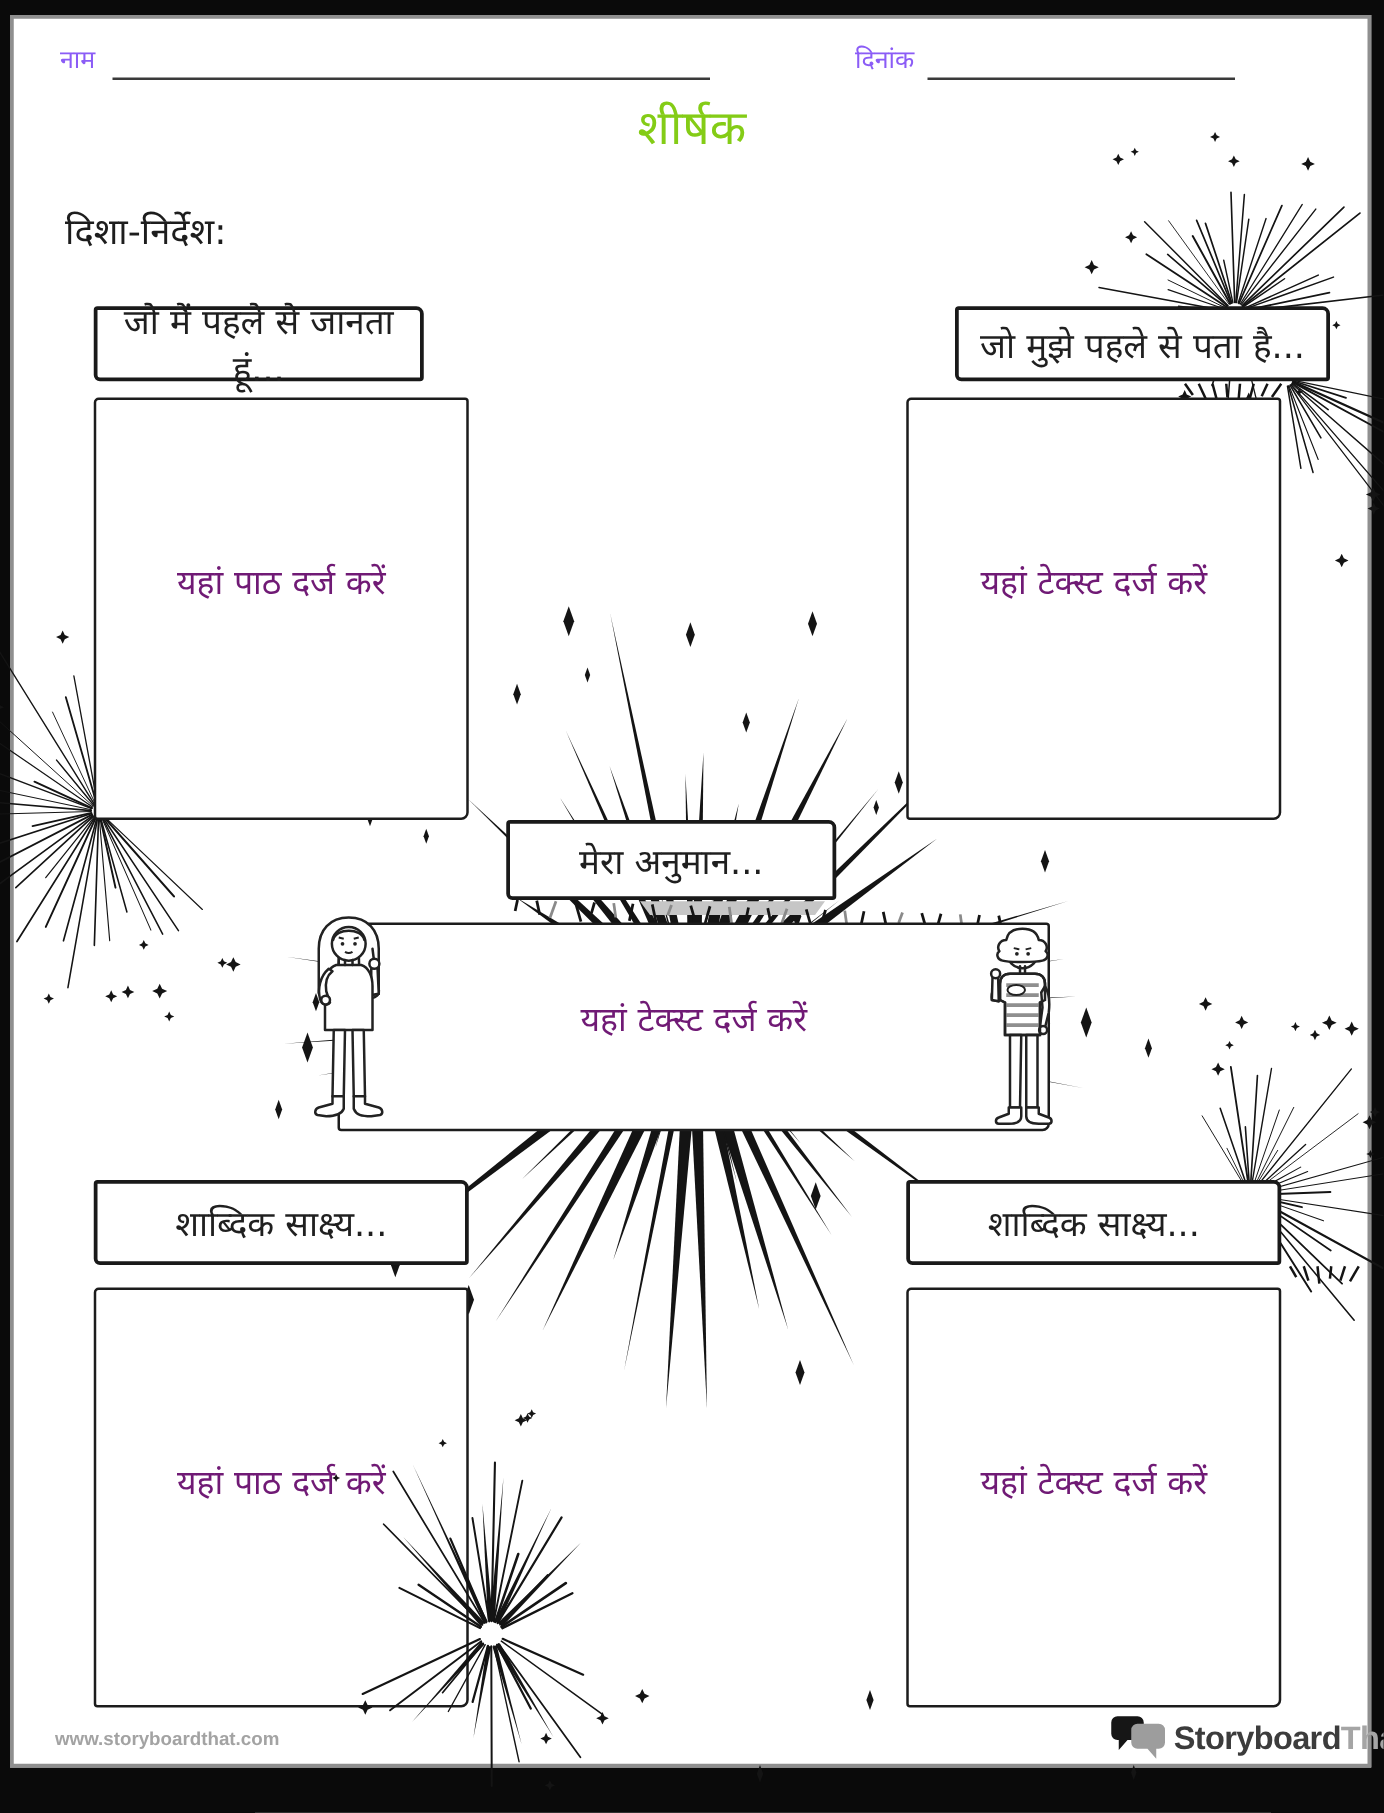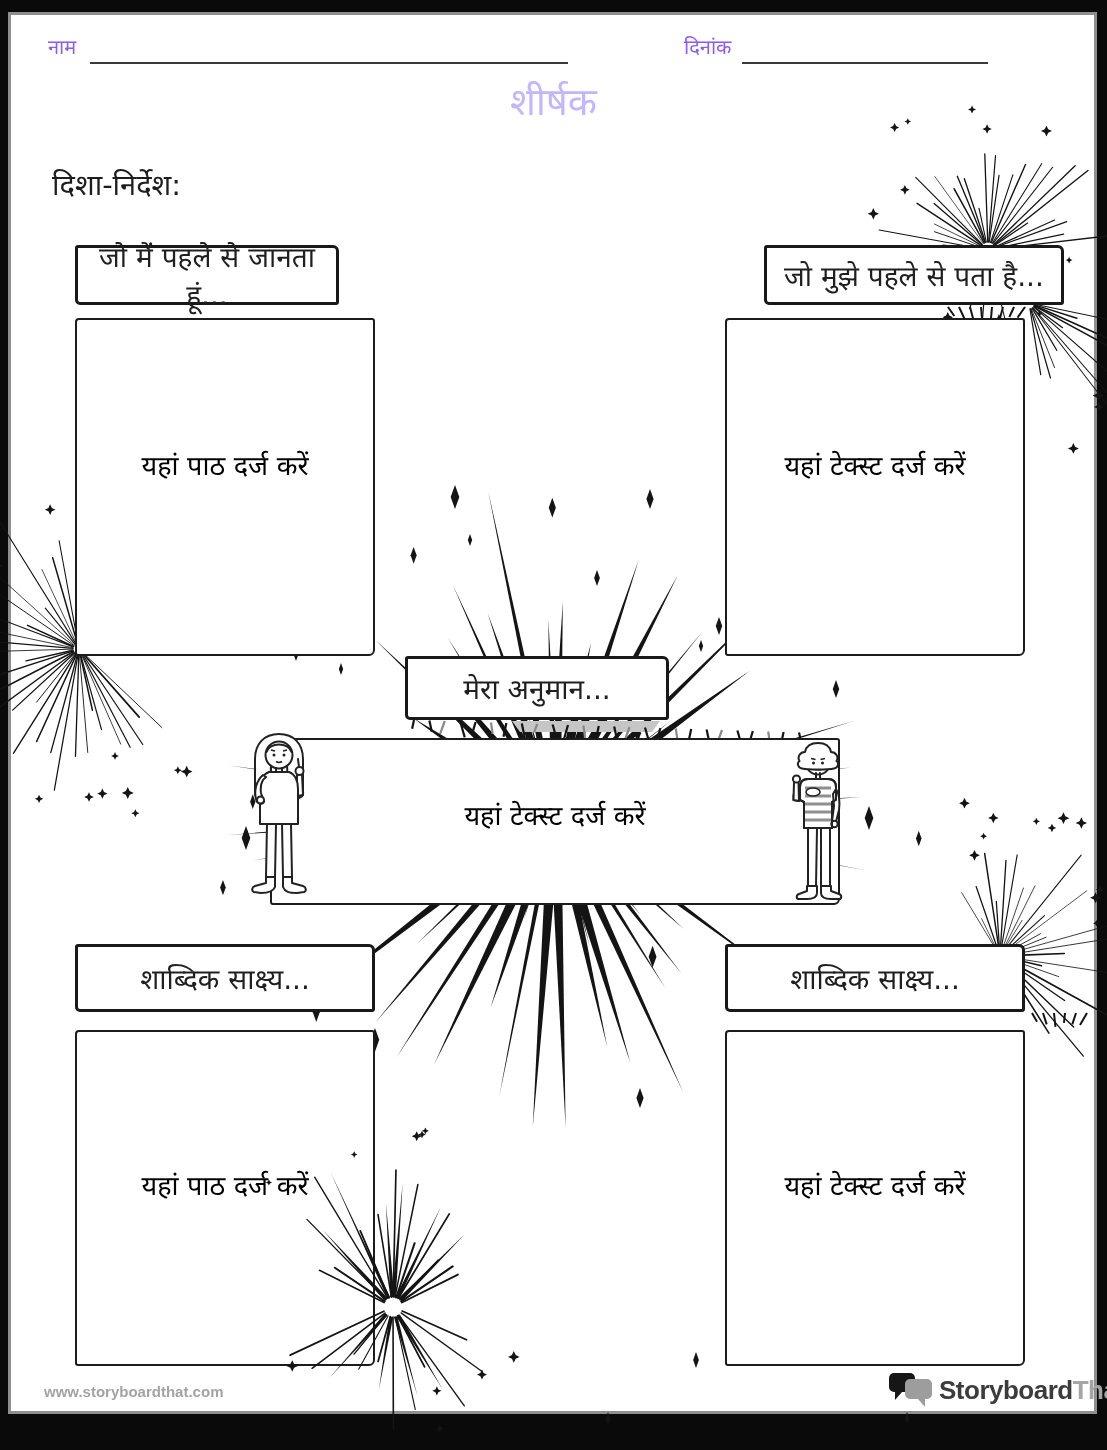--- a/index.html
+++ b/index.html
@@ -5,27 +5,27 @@
   html,body{margin:0;padding:0;background:#000;}
   .frame{position:relative;width:1107px;height:1450px;background:#0a0a0a;overflow:hidden;
          font-family:"DejaVu Sans","Liberation Serif",serif;}
   .page{position:absolute;left:8px;top:12px;width:1089px;height:1402px;background:#ffffff;
         border:3px solid #8f8f8f;box-sizing:border-box;z-index:0;}
   svg.deco{position:absolute;left:0;top:0;pointer-events:none;}
   #deco-under{z-index:1;}
   #deco-over{z-index:3;}
   .field-label{position:absolute;font-size:20px;color:#8b5cf6;z-index:2;}
   .field-line{position:absolute;border-bottom:2px solid #3a3a3a;z-index:2;}
-  .title{position:absolute;left:0;width:1107px;text-align:center;top:74px;font-size:38px;color:#c4b5fd;z-index:2;}
+  .title{position:absolute;left:0;width:1107px;text-align:center;top:74px;font-size:38px;color:#84cc16;z-index:2;}
   .directions{position:absolute;left:52px;top:164px;font-size:29px;color:#1d1d1d;z-index:2;text-align:center;}
   .hdr-box{position:absolute;background:#fff;border:3px solid #191919;border-radius:3px 6px 3px 5px;
            display:flex;align-items:center;justify-content:center;font-size:28px;color:#1f1f1f;
            z-index:2;box-sizing:border-box;text-align:center;}
   .content-box{position:absolute;background:#fff;border:2.5px solid #1c1c1c;border-radius:4px 3px 6px 3px;
-           display:flex;justify-content:center;color:#000000;font-size:27px;z-index:2;box-sizing:border-box;}
+           display:flex;justify-content:center;color:#701a75;font-size:27px;z-index:2;box-sizing:border-box;}
   .kid{position:absolute;z-index:3;}
   .footer-url{position:absolute;left:44px;top:1383px;font-family:"Liberation Sans",sans-serif;
            font-weight:bold;font-size:15px;color:#a3a3a3;z-index:2;}
   .logo{position:absolute;top:1370px;left:888px;display:flex;align-items:center;gap:5px;z-index:2;
            font-family:"Liberation Sans",sans-serif;}
   .logo-text{font-size:26px;font-weight:600;letter-spacing:-0.5px;color:#3c3c3c;white-space:nowrap;}
   .logo-text .gray{color:#a5a5a5;}
 </style>
 </head>
 <body>

